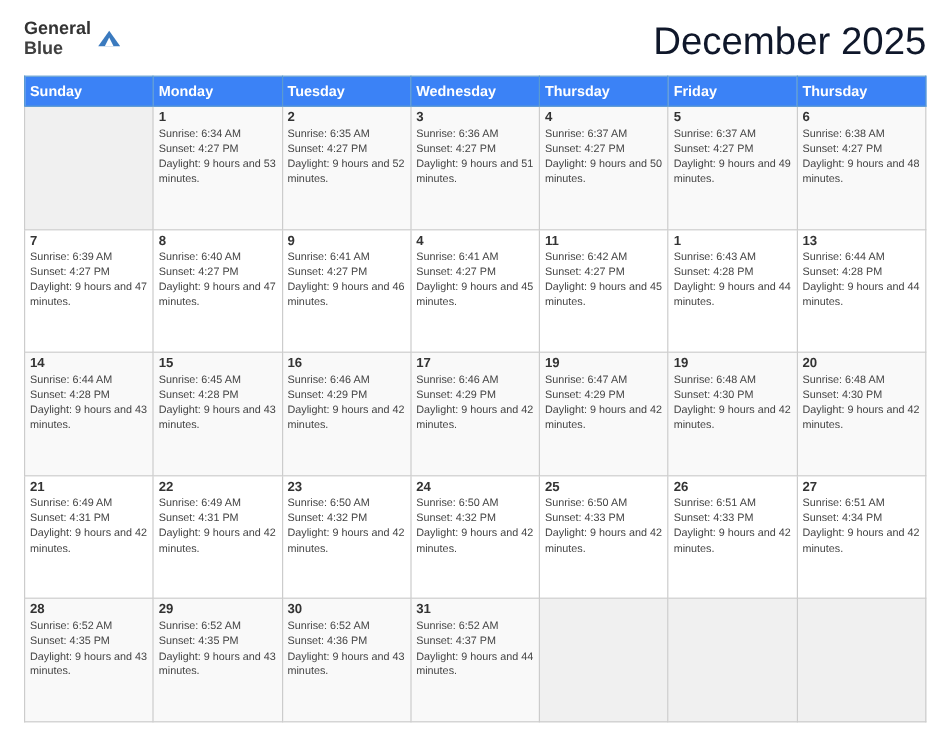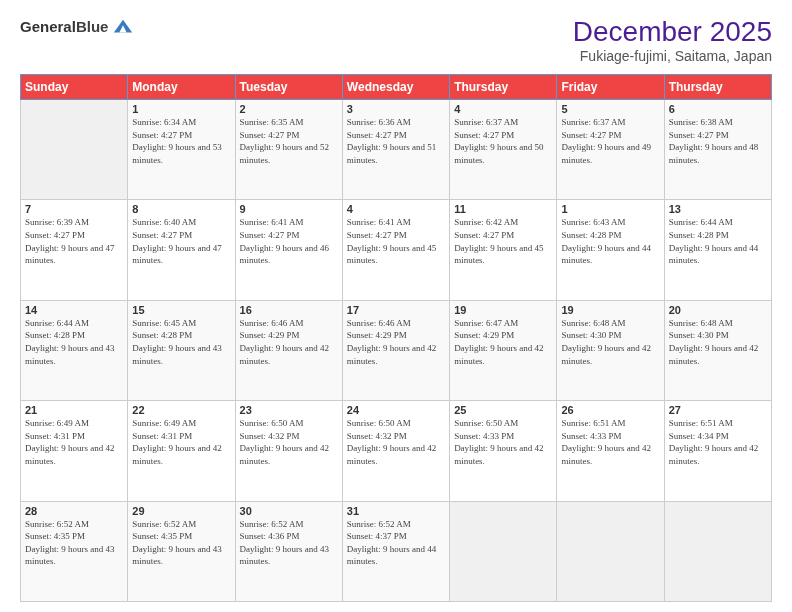--- a/index.html
+++ b/index.html
@@ -23,20 +23,21 @@
       align-items: flex-start;
       margin-bottom: 10px;
     }
     .logo {
       display: flex;
       align-items: center;
       gap: 2px;
     }
     .logo-text {
       display: flex;
+      flex-direction: column;
       line-height: 1.1;
     }
     .logo-general {
       font-size: 15px;
       font-weight: bold;
       color: #333;
     }
     .logo-blue {
       font-size: 15px;
       font-weight: bold;
@@ -44,35 +45,35 @@
     }
     .logo-icon {
       width: 22px;
       height: 22px;
       margin-left: 2px;
     }
     .title-block {
       text-align: right;
     }
     .month-title {
-      font-size: 28px;
+      font-size: 32px;
       font-weight: normal;
-      color: #4c1d95;
+      color: #0f172a;
     }
     .subtitle {
       font-size: 14px;
       color: #555;
     }
     .calendar {
       width: 100%;
       border-collapse: collapse;
       flex: 1;
     }
     .calendar thead tr th {
-      background-color: #ef4444;
+      background-color: #3b82f6;
       color: #fff;
       font-size: 12px;
       font-weight: bold;
       padding: 5px 4px;
       text-align: left;
       border: 1px solid #5a9ad0;
     }
     .calendar tbody tr td {
       border: 1px solid #ccc;
       vertical-align: top;
@@ -92,41 +93,39 @@
       font-size: 11px;
       font-weight: bold;
       color: #333;
       display: block;
       margin-bottom: 1px;
     }
     .day-info {
       font-size: 9px;
       color: #444;
       line-height: 1.4;
-      font-family: Liberation Serif, serif;
     }
   </style>
 </head>
 <body>
 
 <div class="page">
   <div class="header">
     <div class="logo">
       <div class="logo-text">
         <span class="logo-general">General</span>
         <span class="logo-blue">Blue</span>
       </div>
       <svg class="logo-icon" viewBox="0 0 24 24">
         <polygon points="2,18 12,4 22,18" fill="#3a7abf"></polygon>
         <polygon points="8,18 16,18 12,10" fill="#fff"></polygon>
       </svg>
     </div>
     <div class="title-block">
       <div class="month-title">December 2025</div>
-      <div class="subtitle">Fukiage-fujimi, Saitama, Japan</div>
     </div>
   </div>
 
   <table class="calendar">
     <thead>
       <tr>
       <th>Sunday</th>
           <th>Monday</th>
           <th>Tuesday</th>
           <th>Wednesday</th>

